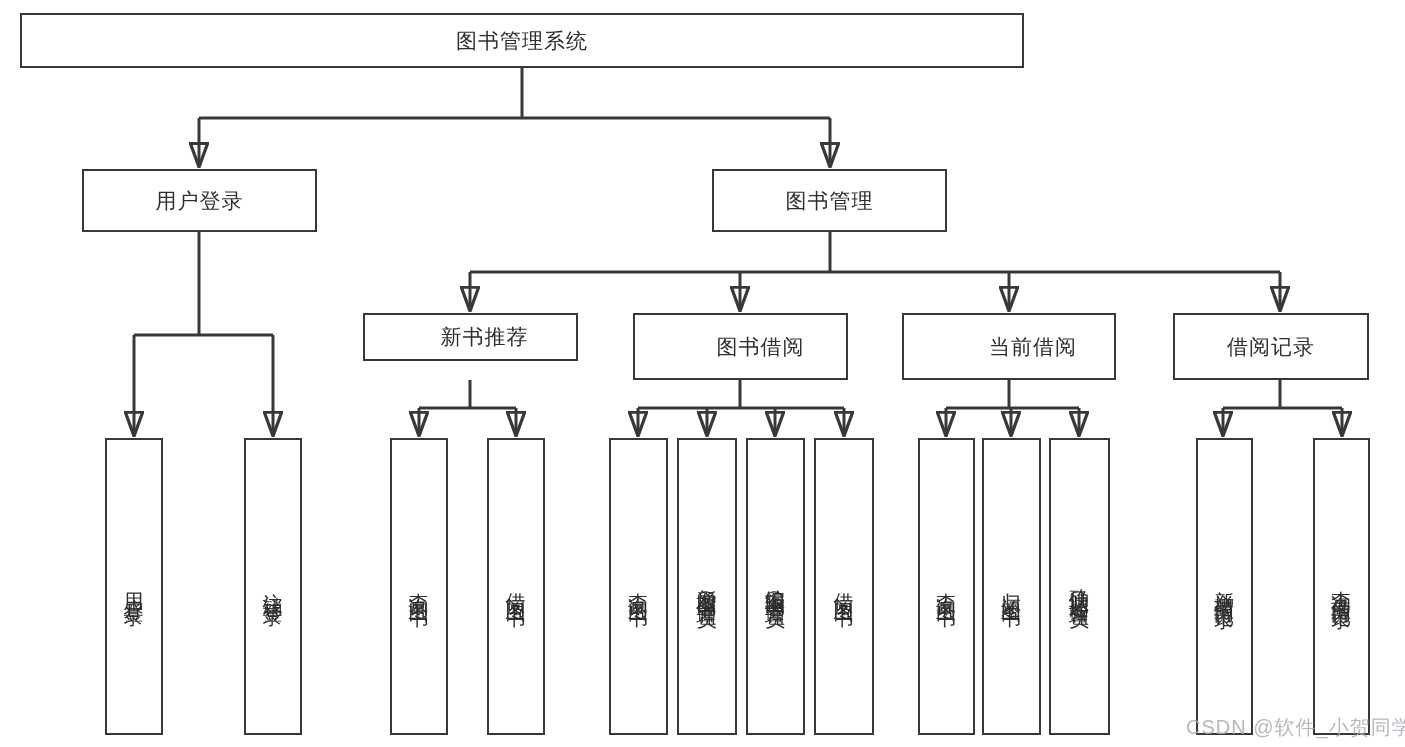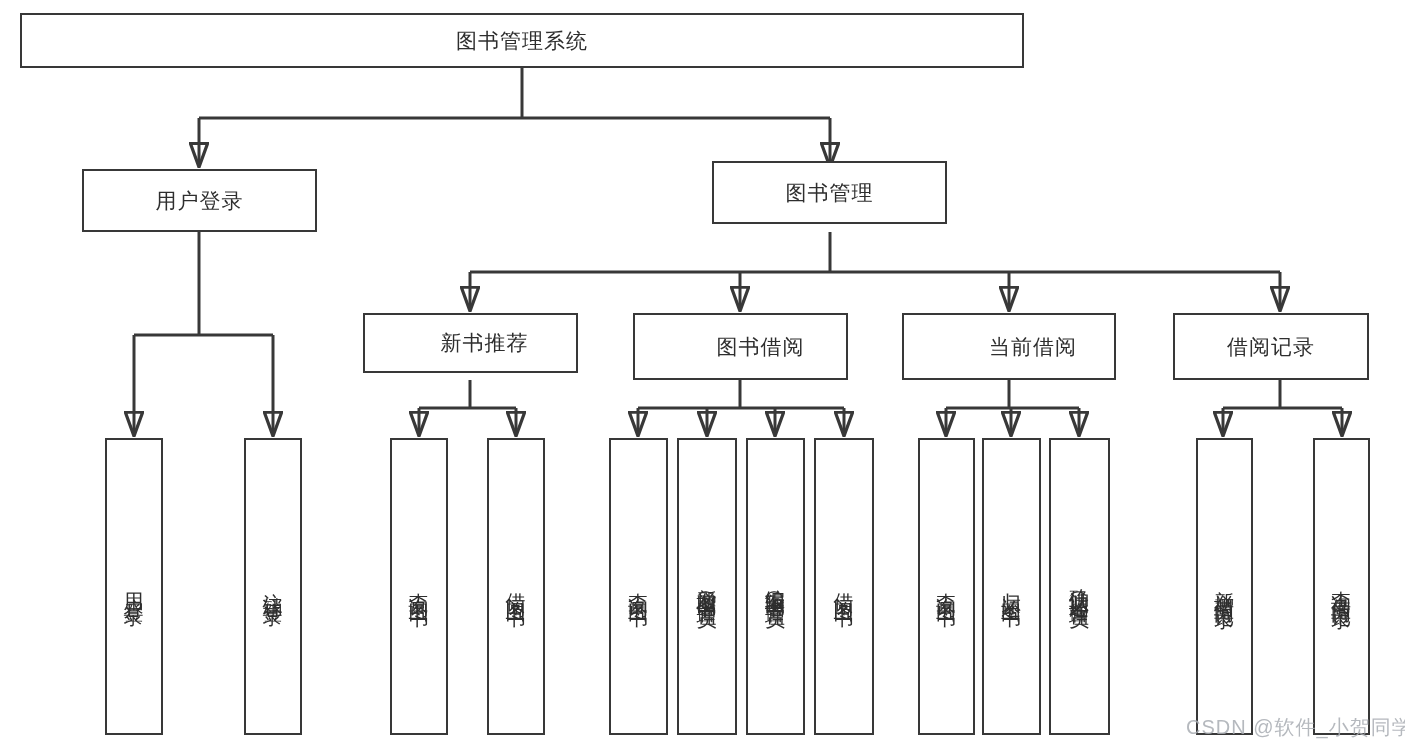--- a/index.html
+++ b/index.html
@@ -119,25 +119,25 @@
     </g>
   </svg>
 
   <div class="box" style="left:20px;top:13px;width:1004px;height:55px;">
     <span class="hlabel">图书管理系统</span>
   </div>
 
   <div class="box" style="left:82px;top:169px;width:235px;height:63px;">
     <span class="hlabel">用户登录</span>
   </div>
-  <div class="box" style="left:712px;top:161px;width:235px;height:63px;">
+  <div class="box" style="left:712px;top:169px;width:235px;height:63px;">
     <span class="hlabel">图书管理</span>
   </div>
 
-  <div class="box" style="left:363px;top:313px;width:215px;height:60px;padding-left:28px;">
+  <div class="box" style="left:363px;top:313px;width:215px;height:48px;padding-left:28px;">
     <span class="hlabel">新书推荐</span>
   </div>
   <div class="box" style="left:633px;top:313px;width:215px;height:67px;padding-left:40px;">
     <span class="hlabel">图书借阅</span>
   </div>
   <div class="box" style="left:902px;top:313px;width:214px;height:67px;padding-left:48px;">
     <span class="hlabel">当前借阅</span>
   </div>
   <div class="box" style="left:1173px;top:313px;width:196px;height:67px;">
     <span class="hlabel">借阅记录</span>

